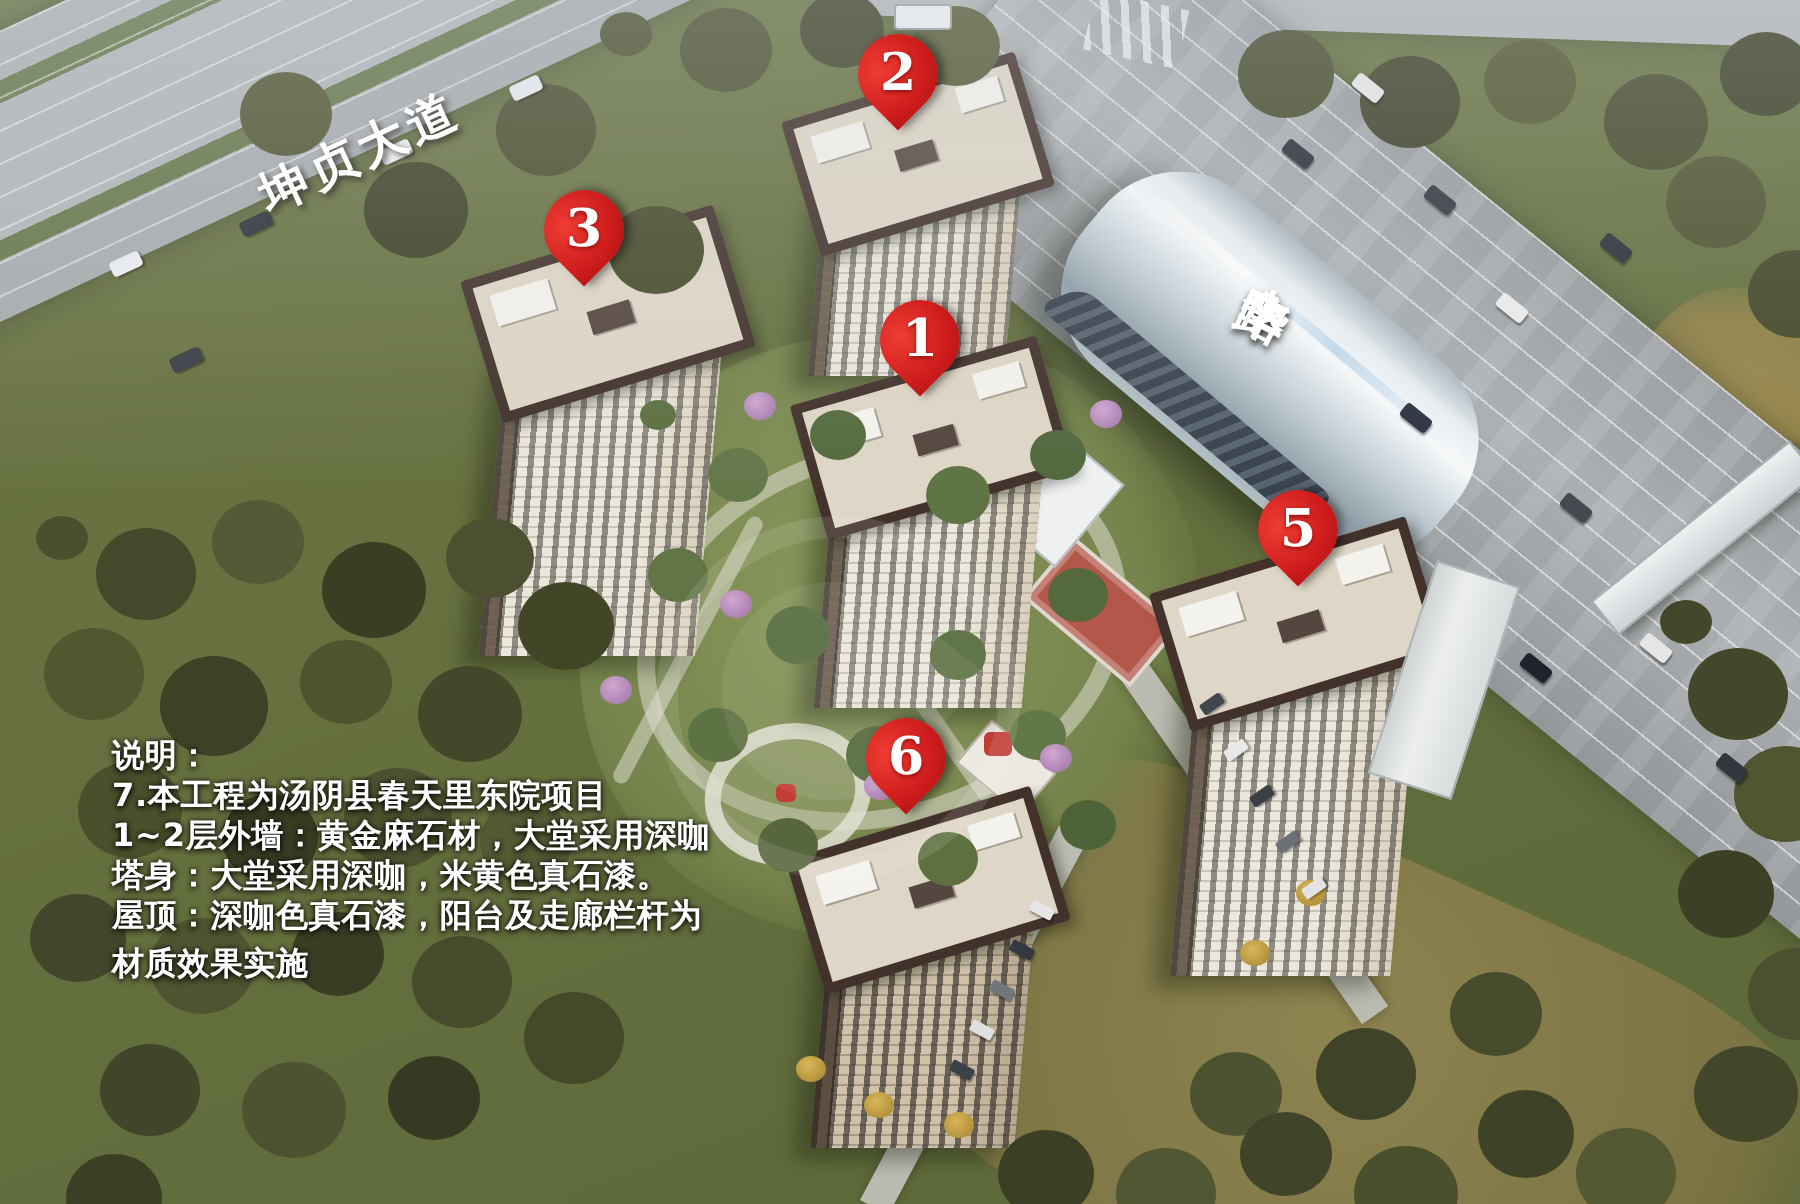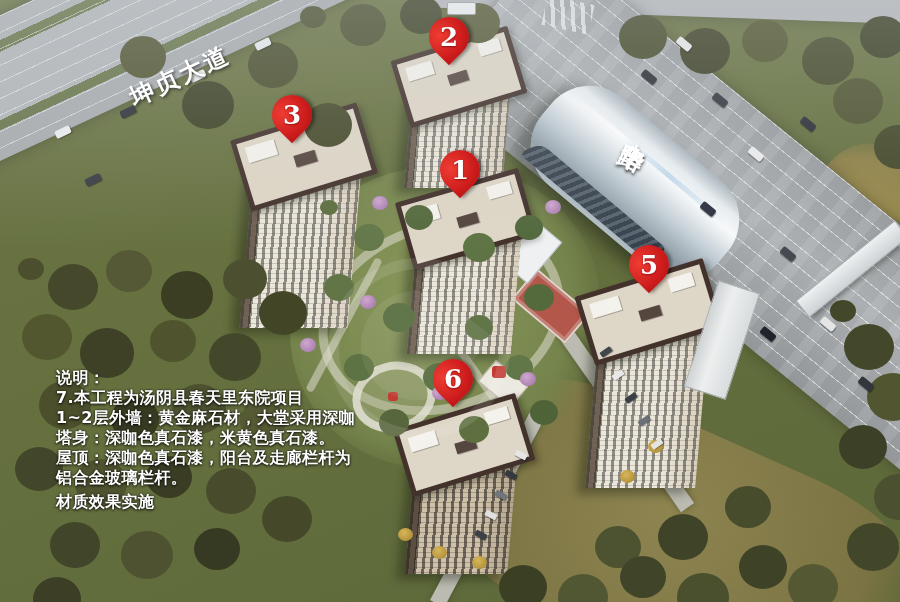--- a/index.html
+++ b/index.html
@@ -272,19 +272,18 @@
     <span>5</span>
     </div>
   <div class="pin" style="left:433px;top:359px;">
     <span>6</span>
     </div>
 
   <div class="notes">
     <div>说明：</div>
     <div>7.本工程为汤阴县春天里东院项目</div>
     <div>1~2层外墙：黄金麻石材，大堂采用深咖</div>
-    <div>塔身：深咖色真石漆，米黄色真石漆。</div>
+    <div>塔身：大堂采用深咖，米黄色真石漆。</div>
     <div>屋顶：深咖色真石漆，阳台及走廊栏杆为</div>
-    <div>铝合金玻璃栏杆。</div>
     <div class="gap">材质效果实施</div>
   </div>
 
 </div>
 
 </body></html>

